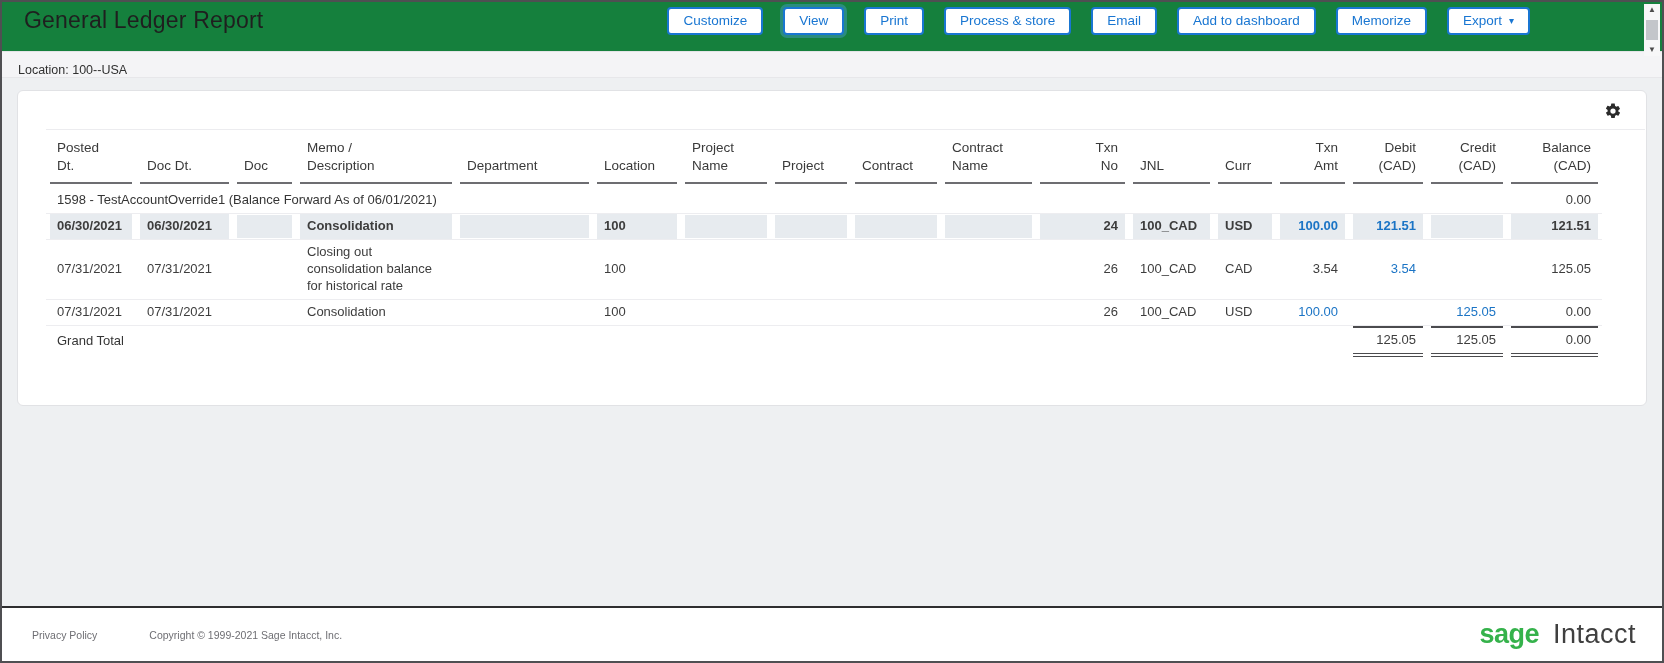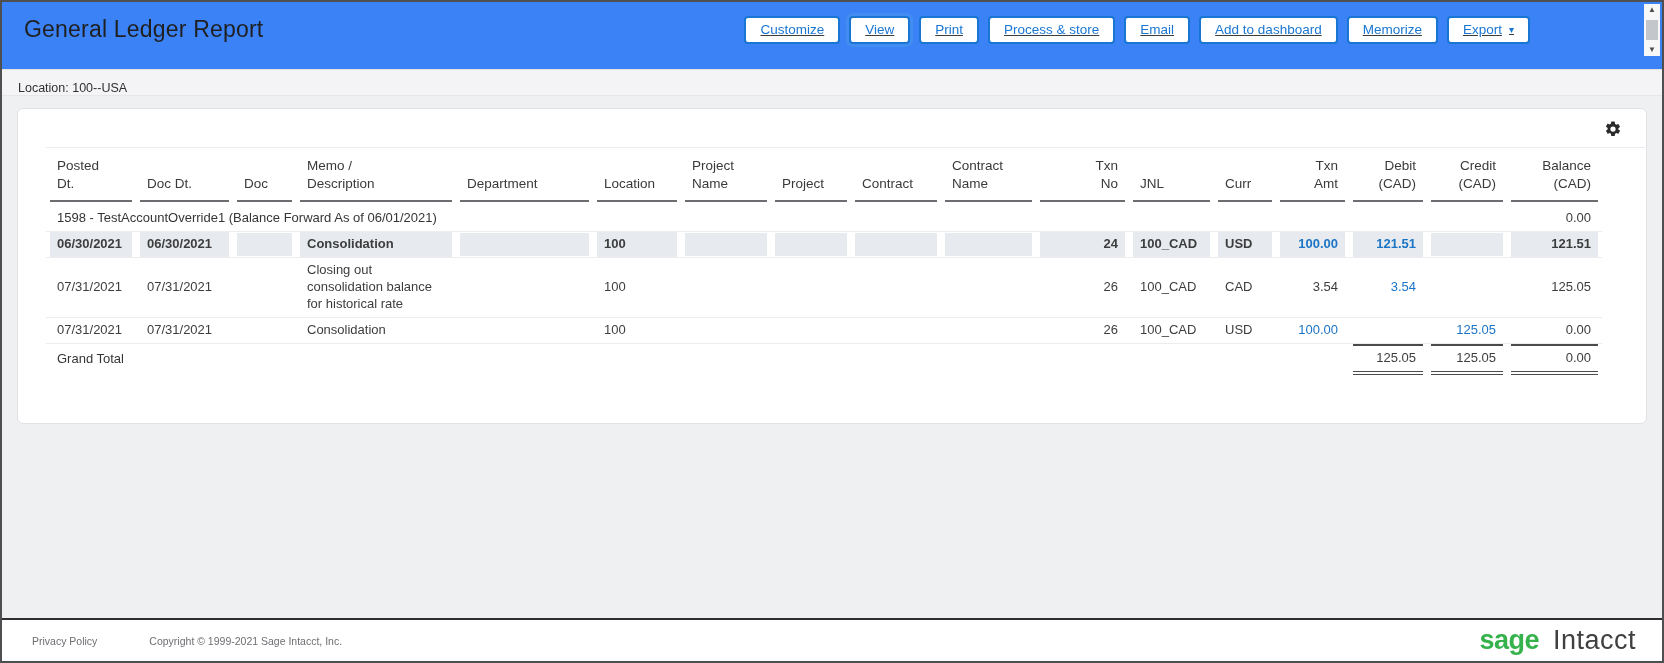--- a/index.html
+++ b/index.html
@@ -12,31 +12,31 @@
   .frame {
     width:1664px; height:663px;
     border:2px solid #4f4f52;
     background:#fff;
     display:flex; flex-direction:column;
     position:relative;
     overflow:hidden;
   }
   
   .topbar {
-    height:68px; background:#3b82f6;
+    height:50px; background:#15803d;
     display:flex; align-items:center;
     padding:0 26px 12px 22px;
     border-bottom:1px solid #e4e4e7;
     flex:none;
   }
   .page-title {
     font-size:23px; font-weight:400; color:#1f1f1f; letter-spacing:.2px;
     white-space:nowrap;
   }
-  .toolbar { margin-left:auto; margin-right:106px; display:flex; gap:9px;text-decoration:underline; }
+  .toolbar { margin-left:auto; margin-right:106px; display:flex; gap:20px; }
   .tbtn {
     height:28px; padding:0 14px;
     background:#fff;
     border:2px solid var(--accent-blue,#1976d2);
     border-radius:4px;
     color:var(--accent-blue,#1976d2);
     font-size:13.5px; font-family:inherit;
     display:flex; align-items:center; gap:7px;
     cursor:pointer; white-space:nowrap;
   }
@@ -100,21 +100,21 @@
   .cell.right { text-align:right; }
   tr.shaded .cell { background:var(--row-shade,#e7ebef);font-weight:bold; }
   .lnk { color:var(--link-blue,#1b74c5); cursor:pointer; }
   .group-label { white-space:nowrap; color:#353535; }
   .total-label { white-space:nowrap; color:#353535; }
   .cell.line-top { border-top:2px solid #4b4b4e; }
   .cell.line-double { border-bottom:4px double #4b4b4e; }
   
   .footer-sep { height:2px; background:#2e2e30; flex:none; }
   .footer {
-    height:41px; flex:none; background:#fff;
+    height:53px; flex:none; background:#fff;
     display:flex; align-items:center;
     padding:0 26px 0 30px;
   }
   .privacy {
     font-size:10.5px; color:#6e6e73; text-decoration:none;
     margin-right:52px; cursor:pointer;
   }
   .copyright { font-size:10.5px; color:#6e6e73; }
   .logo { margin-left:auto; display:flex; align-items:baseline; gap:14px; }
   .logo .sage { color:var(--sage-green,#35b24b); font-size:27px; font-weight:700; letter-spacing:-.5px; }

